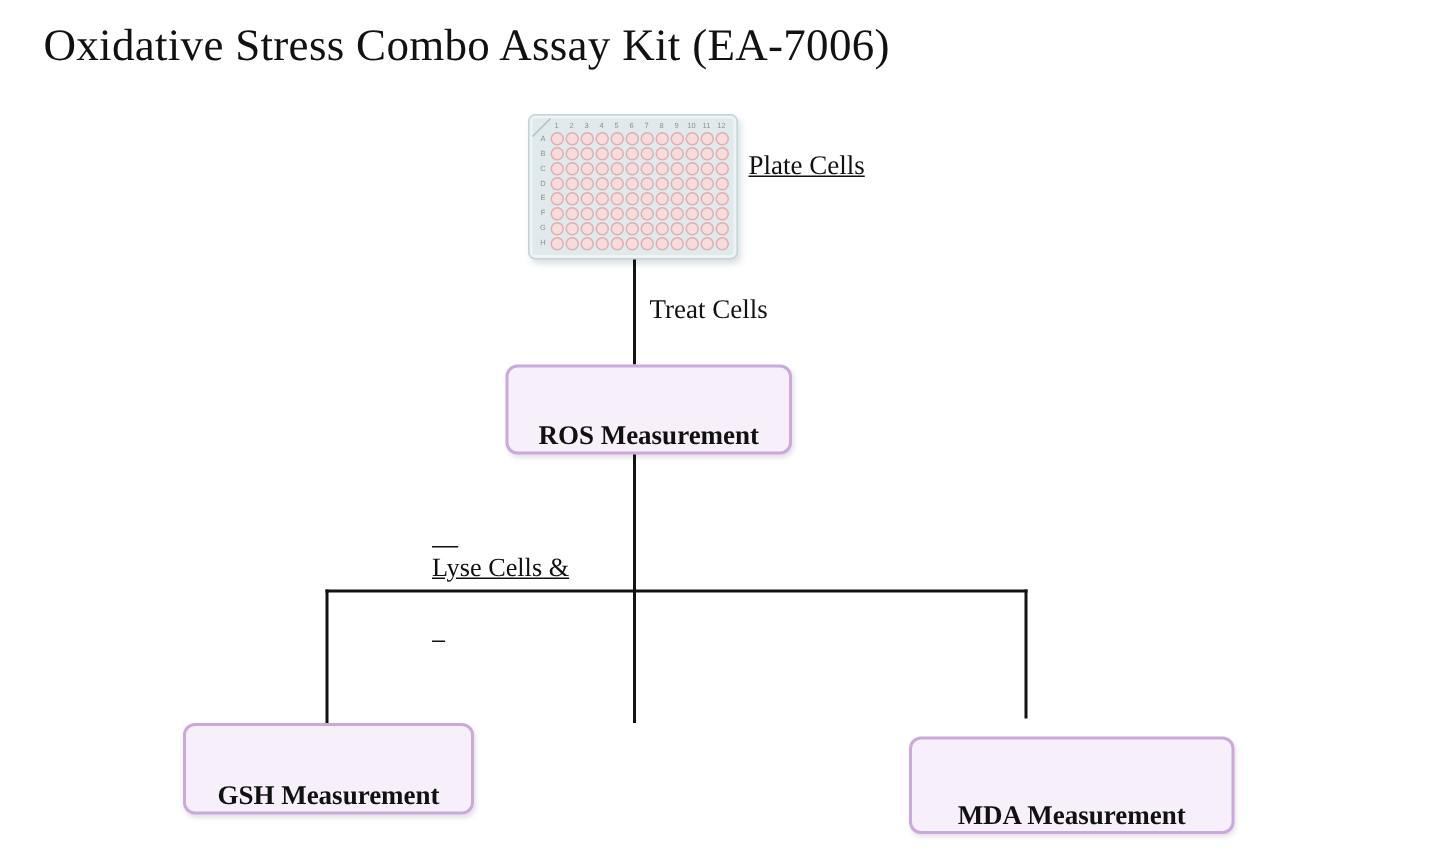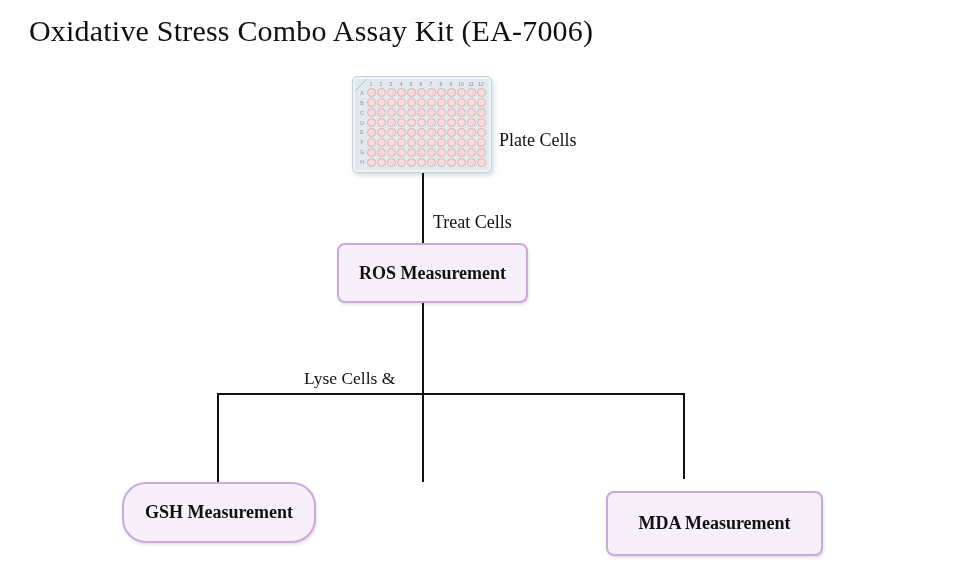--- a/index.html
+++ b/index.html
@@ -94,45 +94,46 @@
   .drop-sod         { left: 422px; top: 393px; height: 89px; }
   .drop-mda         { left: 683px; top: 393px; height: 86px; }
   
   .flow-box {
     position: absolute;
     background: #f7f0fa;
     border: 2px solid #c9aada;
     border-radius: 8px;
     box-shadow: 1px 2px 3px rgba(120, 90, 140, 0.18);
     display: flex;
-    align-items: center;
+    align-items: flex-end;
     justify-content: center;
     font-size: 18px;
     font-weight: bold;
     color: #111111;
   }
   .box-ros { left: 337px; top: 243px; width: 191px; height: 60px; }
-  .box-gsh { left: 122px; top: 482px; width: 194px; height: 61px; border-radius: 24px; }
+  .box-gsh { left: 122px; top: 482px; width: 194px; height: 61px; }
   .box-sod { left: 355px; top: 482px; width: 193px; height: 63px; }
   .box-mda { left: 606px; top: 491px; width: 217px; height: 65px; }
   
   .step-label {
     position: absolute;
     font-size: 18px;
     color: #111111;
     white-space: pre;
   }
-  .label-plate-cells { left: 499px; top: 130px; }
-  .label-treat-cells { left: 433px; top: 212px; }
+  .label-plate-cells { left: 499px; top: 100px; text-decoration: underline; }
+  .label-treat-cells { left: 433px; top: 196px; }
   .label-lyse {
-    left: 304px;
+    left: 288px;
     top: 326px;
     line-height: 21px;
     text-align: left;
     font-size: 17.5px;
+    text-decoration: underline;
   }
   .label-lyse div { white-space: pre; }
 </style>
 </head>
 <body>
 
 <div class="stage">
 
   <div class="title">Oxidative Stress Combo Assay Kit (EA-7006)</div>
 

